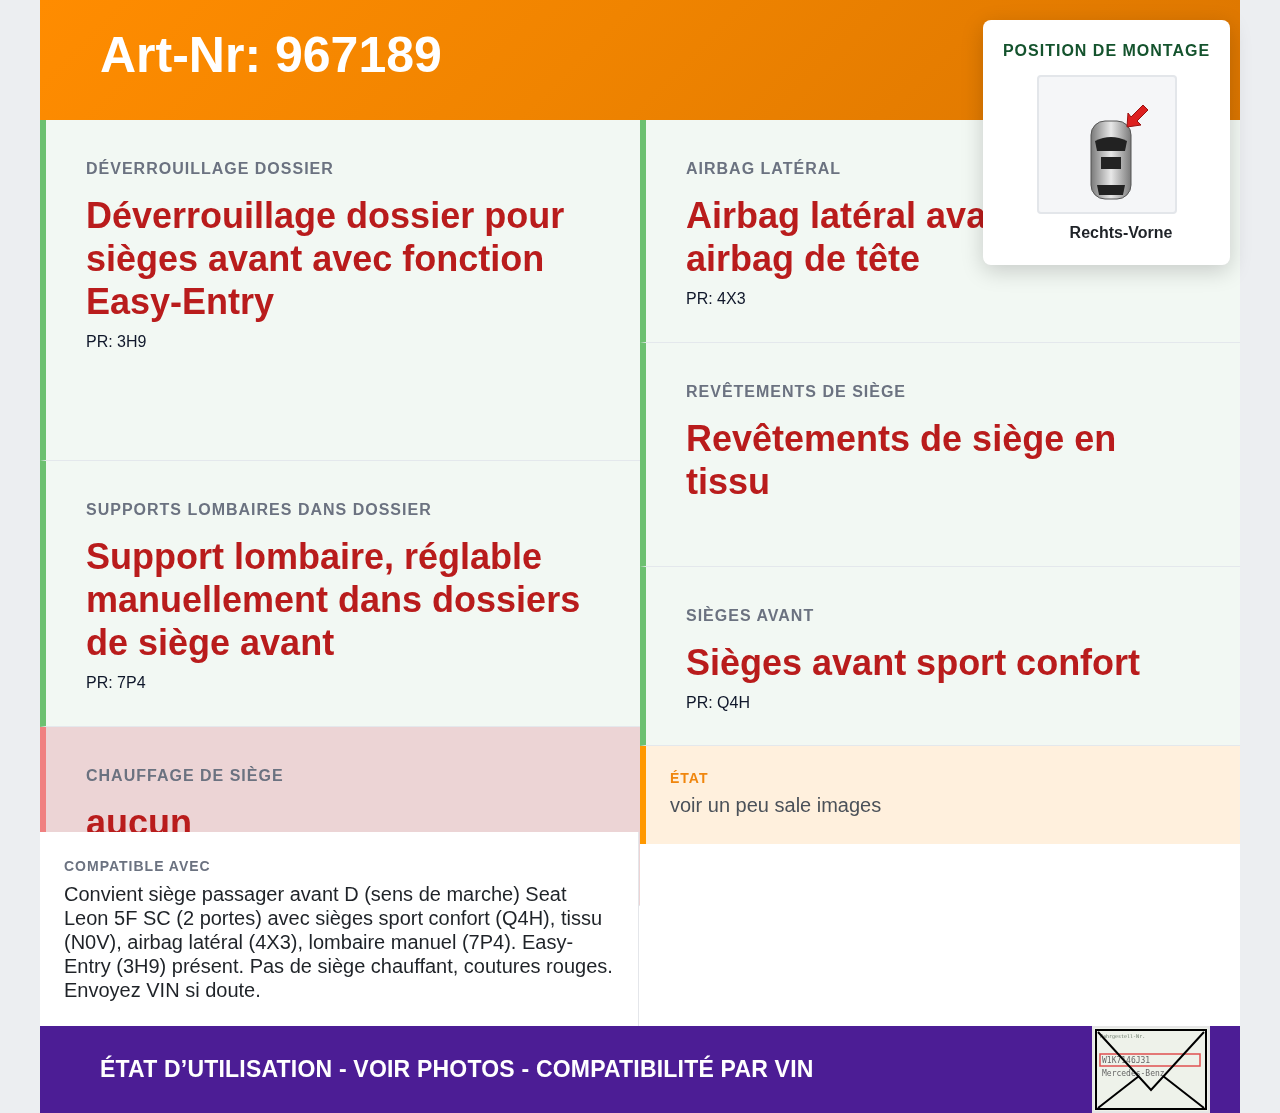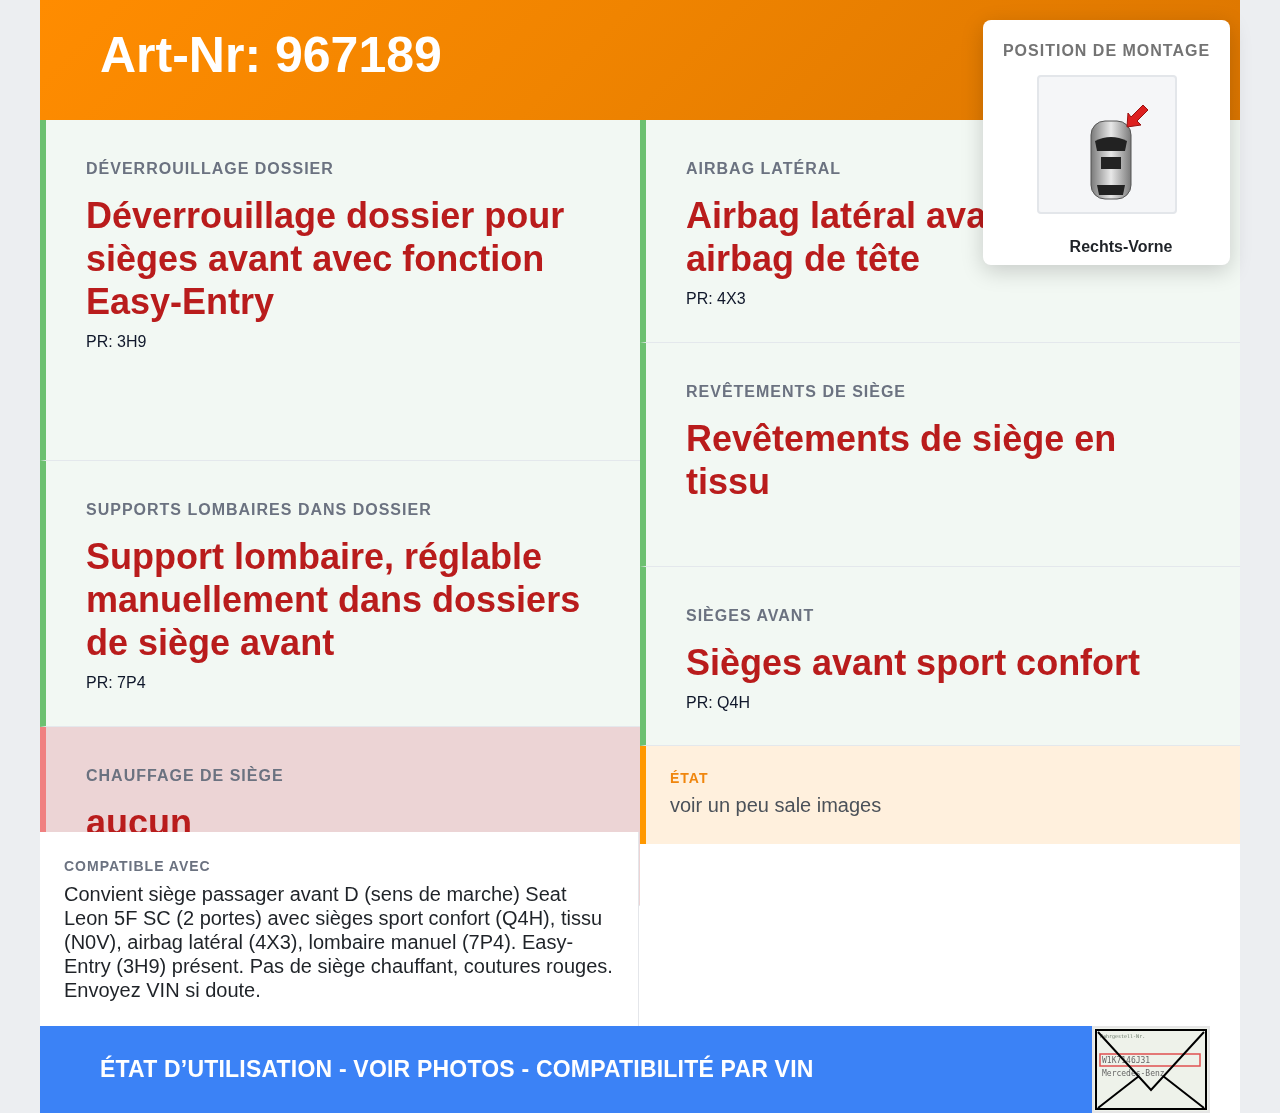--- a/index.html
+++ b/index.html
@@ -54,48 +54,48 @@
 
   .etat {
     position: absolute; left: 600px; top: 746px; width: 600px; height: 98px;
     background: #fff0dd; border-left: 6px solid #ff9800;
     padding: 24px 24px 0 24px;
   }
   .etat-label { font-size: 14px; font-weight: 700; color: #f0860e; letter-spacing: 1px; }
   .etat-text { font-size: 20px; color: #4b5159; margin-top: 8px; font-weight: 500; }
 
   .footer {
-    position: absolute; left: 0; top: 1026px; width: 1056px; height: 87px;
-    background: #3b82f6;
+    position: absolute; left: 0; top: 1026px; width: 1200px; height: 87px;
+    background: #4c1d95;
     padding-left: 44px;
   }
   .footer-text {
     position: absolute; left: 60px; top: 30px;
     font-size: 23px; font-weight: 700; color: #ffffff; letter-spacing: 0.2px;
   }
   .vin-thumb {
     position: absolute; left: 1052px; top: 0; width: 118px; height: 87px;
     background: #eef3ea; border: 2px solid #e6e6e6;
   }
 
   .overlay {
     position: absolute; left: 983px; top: 20px; width: 247px; height: 245px;
     background: #ffffff; border-radius: 8px;
     box-shadow: 0 6px 22px rgba(0,0,0,0.18);
   }
   .overlay-title {
     position: absolute; left: 0; top: 22px; width: 247px; text-align: center;
-    font-size: 16px; font-weight: 700; color: #737373; letter-spacing: 1px;
+    font-size: 16px; font-weight: 700; color: #14532d; letter-spacing: 1px;
   }
   .overlay-img {
     position: absolute; left: 54px; top: 55px; width: 140px; height: 139px;
     background: #f5f6f8; border: 2px solid #e3e6ea; border-radius: 4px;
   }
   .overlay-caption {
-    position: absolute; left: 0; top: 218px; width: 276px; text-align: center;
+    position: absolute; left: 0; top: 204px; width: 276px; text-align: center;
     font-size: 16px; font-weight: 700; color: #1f2328;
   }
 </style>
 </head>
 <body>
 
 <div class="page">
 
   <div class="header">
     <div class="header-title">Art-Nr: 967189</div>

